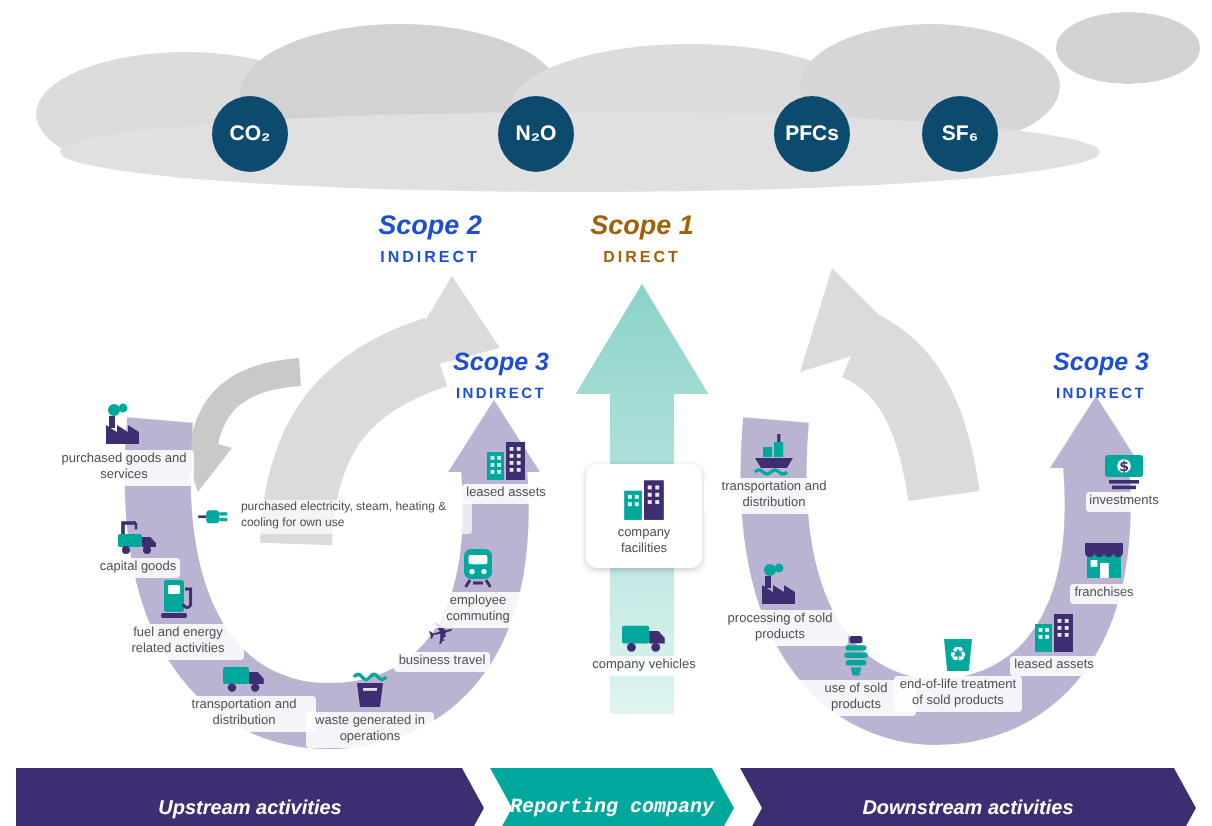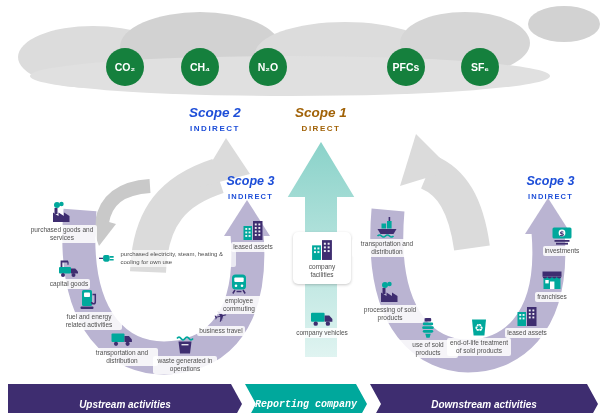--- a/index.html
+++ b/index.html
@@ -1,21 +1,21 @@
 <!DOCTYPE html>
 <html><head>
 <meta charset="utf-8">
 <style>
   * { margin:0; padding:0; box-sizing:border-box; }
   html,body { background:#ffffff; font-family:"Liberation Sans","DejaVu Sans",sans-serif; }
   .stage { position:relative; width:606px; height:413px; background:#ffffff; overflow:hidden; }
 
   .cloud { position:absolute; border-radius:50%; z-index:0; }
 
-  .gas { position:absolute; width:38px; height:38px; border-radius:50%; background:#15803d;
+  .gas { position:absolute; width:38px; height:38px; border-radius:50%; background:#0c4a6e;
          color:#ffffff; font-weight:bold; font-size:10.5px; display:flex; align-items:center;
          justify-content:center; z-index:3; }
 
   .arrows { position:absolute; left:0; top:0; z-index:1; }
 
   .scope { position:absolute; text-align:center; z-index:4; font-style:italic; font-weight:bold; }
   .scope .t { display:block; font-size:13.5px; }
   .scope .s { display:block; font-size:8px; letter-spacing:1.5px; font-style:normal; margin-top:4px; }
   .scope3 .t { font-size:12.5px; }
   .scope3 .s { font-size:7.5px; letter-spacing:1.2px; }
@@ -49,23 +49,20 @@
 
   <div class="cloud" style="left:18px;top:26px;width:150px;height:62px;background:#dcdcdc"></div>
   <div class="cloud" style="left:120px;top:12px;width:160px;height:70px;background:#d2d2d2"></div>
   <div class="cloud" style="left:255px;top:22px;width:180px;height:64px;background:#dcdcdc"></div>
   <div class="cloud" style="left:400px;top:12px;width:130px;height:62px;background:#d6d6d6"></div>
   <div class="cloud" style="left:528px;top:6px;width:72px;height:36px;background:#d2d2d2"></div>
   <div class="cloud" style="left:30px;top:56px;width:520px;height:40px;background:#e0e0e0"></div>
 
   <div class="gas" style="left:106px;top:48px">
       <span>CO₂</span>
-    </div>
-  <div class="gas" style="left:181px;top:48px">
-      <span>CH₄</span>
     </div>
   <div class="gas" style="left:249px;top:48px">
       <span>N₂O</span>
     </div>
   <div class="gas" style="left:387px;top:48px">
       <span>PFCs</span>
     </div>
   <div class="gas" style="left:461px;top:48px">
       <span>SF₆</span>
     </div>

